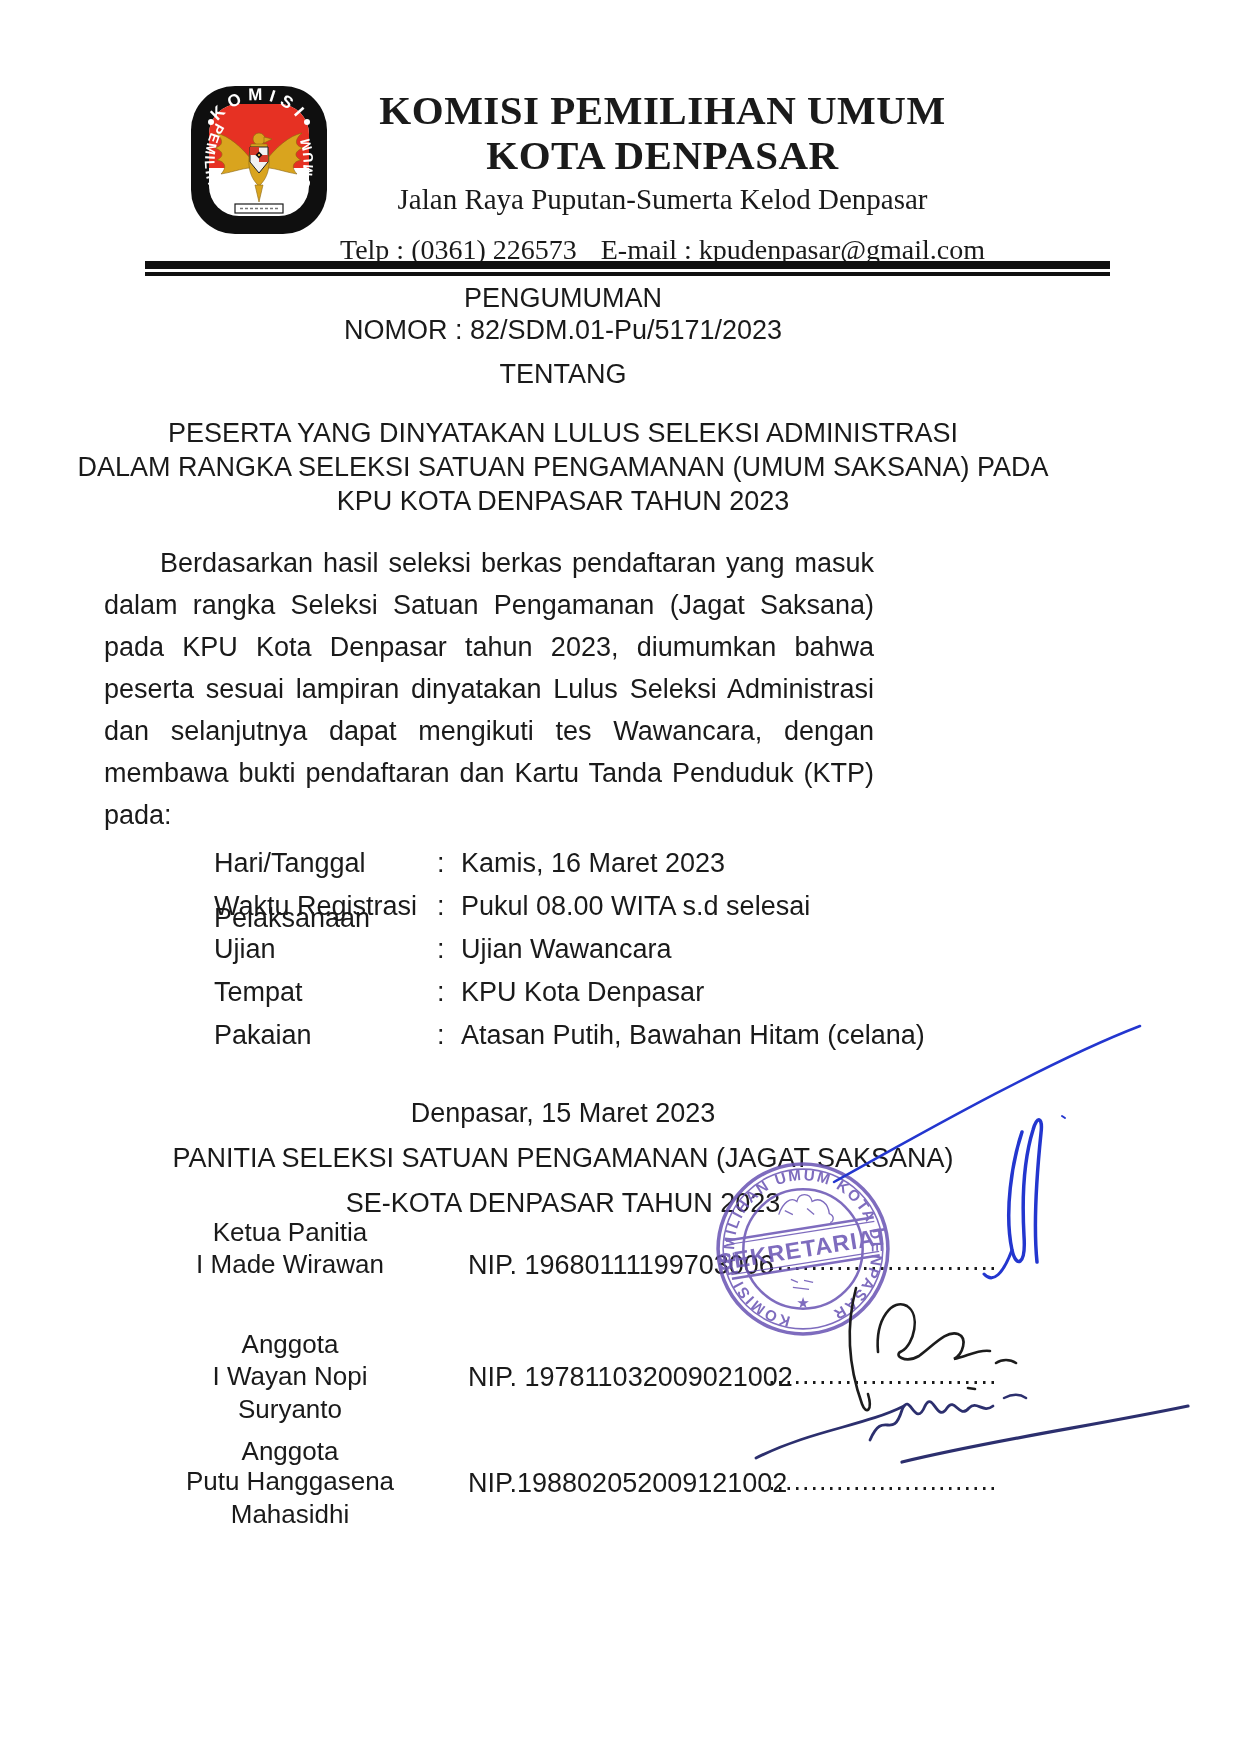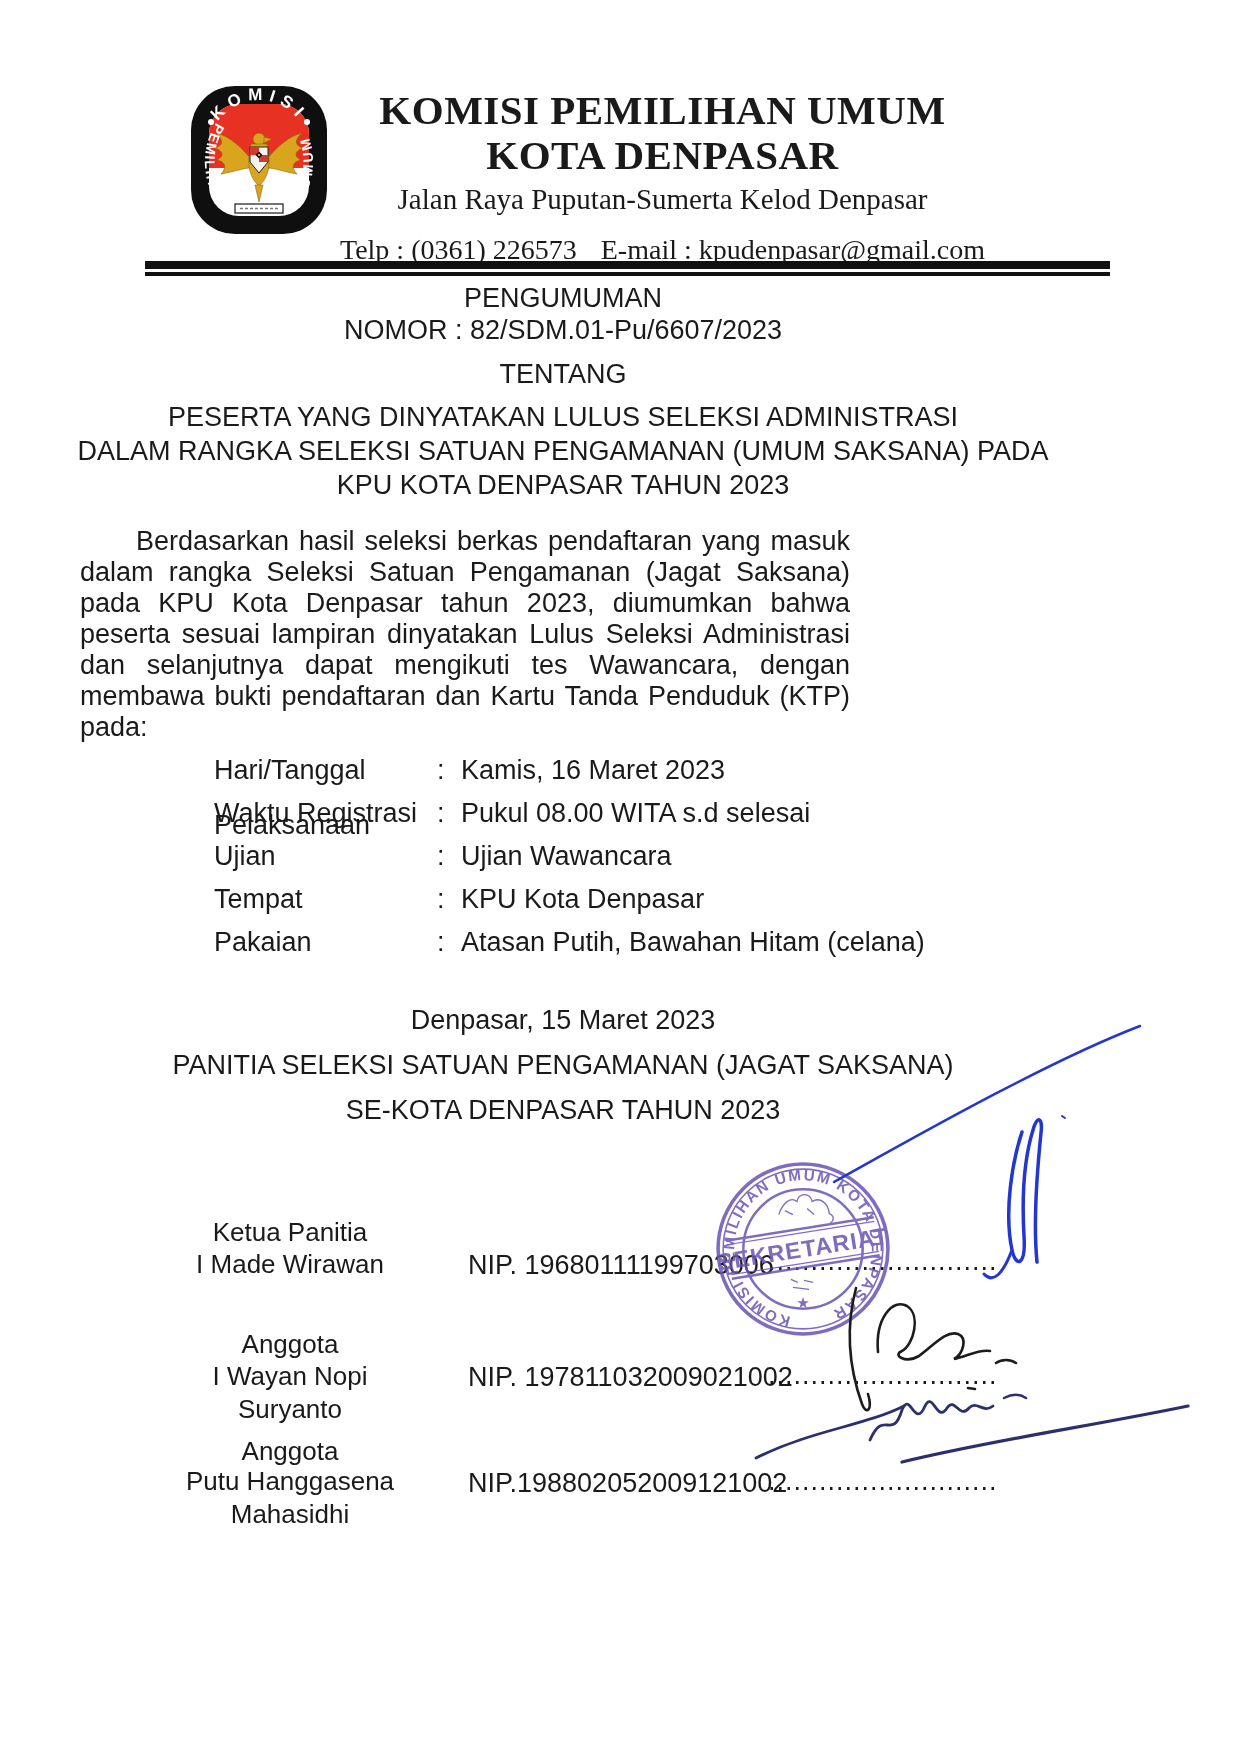--- a/index.html
+++ b/index.html
@@ -18,24 +18,24 @@
   .lh-contact { display:flex; justify-content:space-between; font-size:28px; margin-top:18px; }
   .rule { position:absolute; left:145px; top:261px; width:965px; }
   .rule-thick { height:8px; background:#101010; }
   .rule-thin  { height:4px; background:#101010; margin-top:3px; }
 
   
   .content { position:absolute; left:0; top:282px; width:1126px; font-size:27px; }
   .center { text-align:center; }
   .head-block { line-height:32px; }
   .tentang { margin-top:12px; line-height:32px; }
-  .subject { margin-top:10px; line-height:34px; }
+  .subject { margin-top:26px; line-height:34px; }
   .paragraph {
-    margin:24px 0 0 80px; width:770px; text-align:justify; text-indent:56px;
-    line-height:31px;
+    margin:24px 0 0 104px; width:770px; text-align:justify; text-indent:56px;
+    line-height:42px;
   }
   .details { margin-left:214px; margin-top:0; }
   .detail-row { display:flex; height:43px; align-items:flex-end; }
   .d-label { width:223px; }
   .d-colon { width:14px; }
   .d-value { margin-left:10px; white-space:nowrap; }
   .closing { margin-top:40px; line-height:45px; }
 
   
   .sig-role, .sig-name {
@@ -113,21 +113,21 @@
   </div>
 
   <div class="rule">
     <div class="rule-thick"></div>
     <div class="rule-thin"></div>
   </div>
 
   <div class="content">
     <div class="center head-block">
       <div>PENGUMUMAN</div>
-      <div>NOMOR : 82/SDM.01-Pu/6607/2023</div>
+      <div>NOMOR : 82/SDM.01-Pu/5171/2023</div>
     </div>
     <div class="center tentang">TENTANG</div>
     <div class="center subject">
       <div>PESERTA YANG DINYATAKAN LULUS SELEKSI ADMINISTRASI</div>
       <div>DALAM RANGKA SELEKSI SATUAN PENGAMANAN (UMUM SAKSANA) PADA</div>
       <div>KPU KOTA DENPASAR TAHUN 2023</div>
     </div>
 
     <p class="paragraph">Berdasarkan hasil seleksi berkas pendaftaran yang masuk dalam rangka Seleksi Satuan Pengamanan (Jagat Saksana) pada KPU Kota Denpasar tahun 2023, diumumkan bahwa peserta sesuai lampiran dinyatakan Lulus Seleksi Administrasi dan selanjutnya dapat mengikuti tes Wawancara, dengan membawa bukti pendaftaran dan Kartu Tanda Penduduk (KTP) pada:</p>
 

